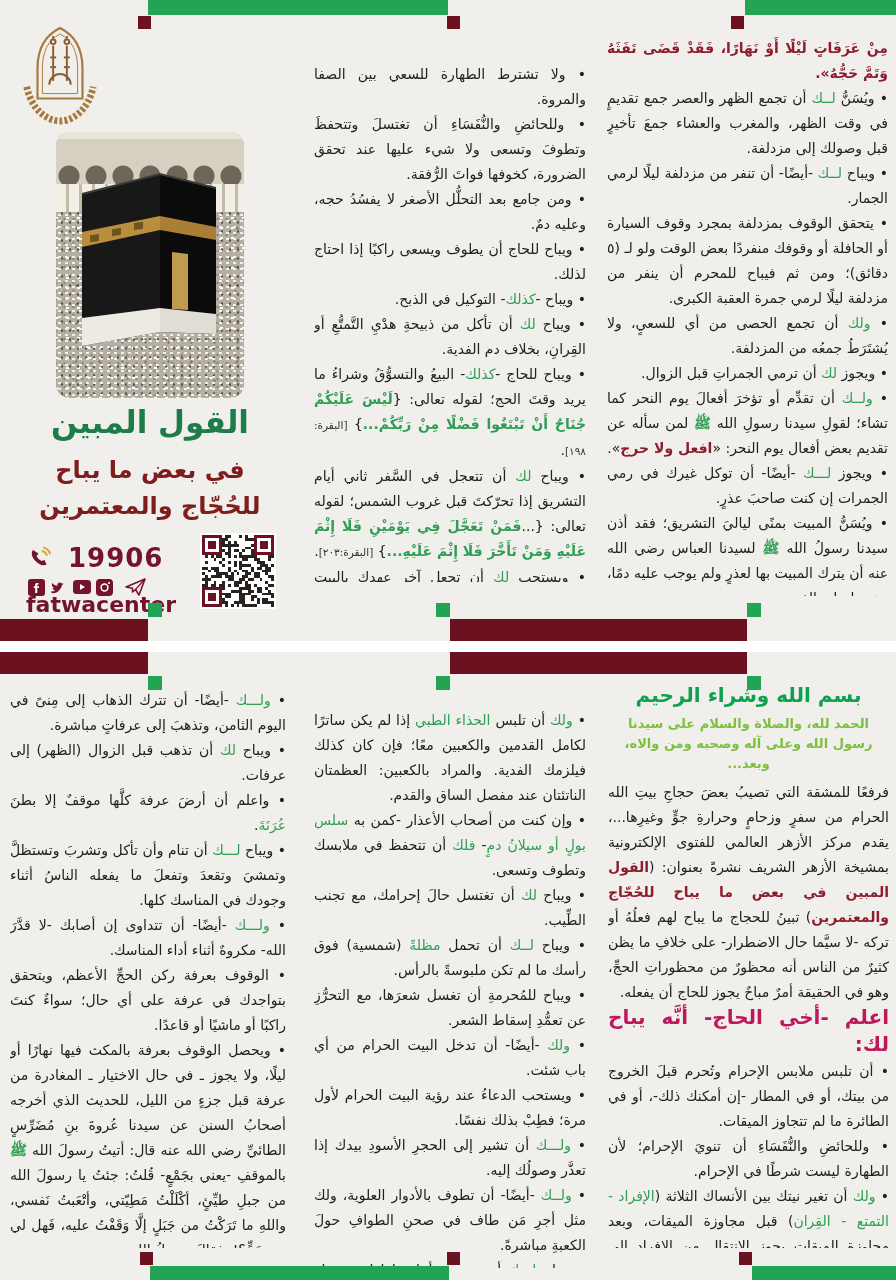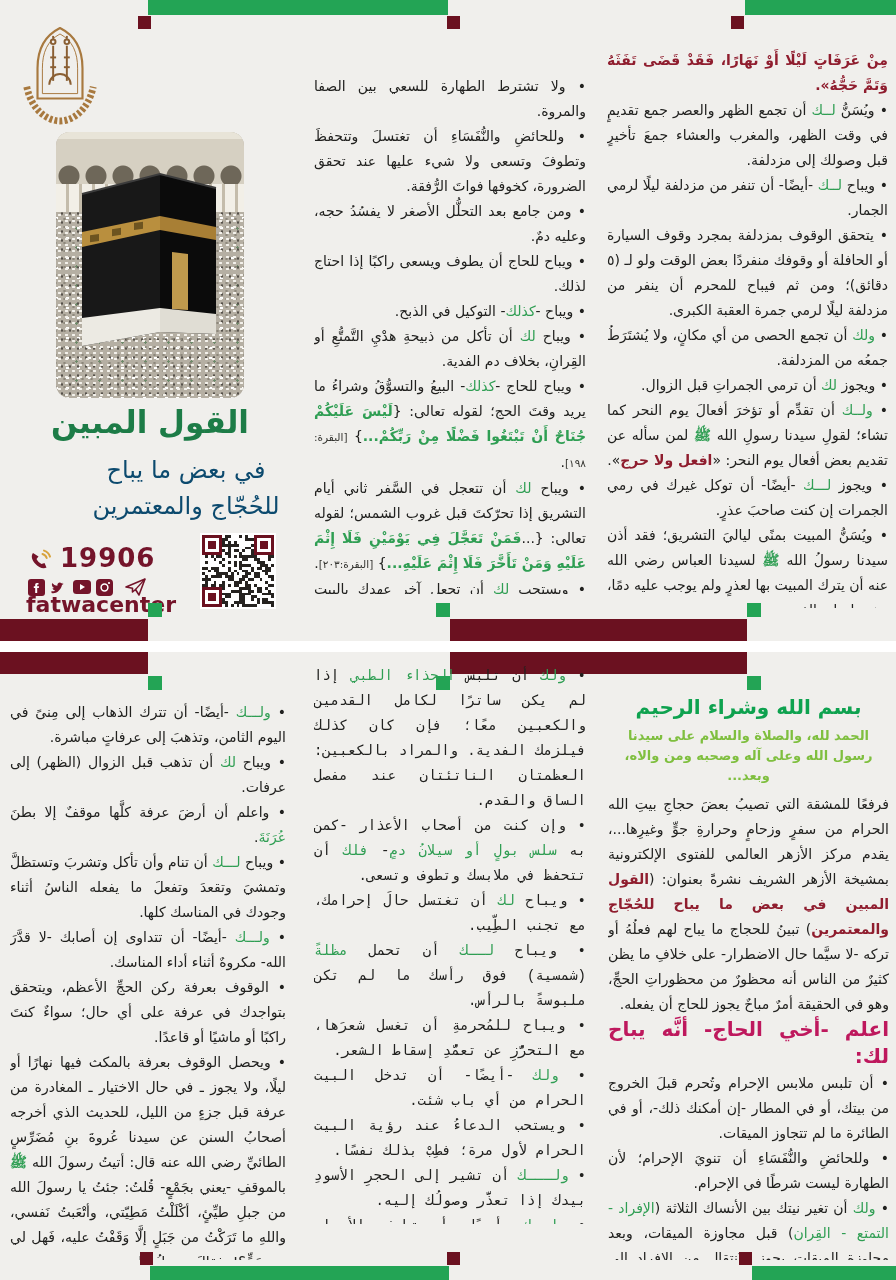--- a/index.html
+++ b/index.html
@@ -6,36 +6,36 @@
   .page{position:relative;width:896px;height:1280px;background:#f0efec;overflow:hidden;
         font-family:"DejaVu Sans",sans-serif;direction:rtl;}
   
   .gbar{position:absolute;background:#23a455;}
   .mbar{position:absolute;background:#6b1120;}
   .gsq{position:absolute;width:14px;height:14px;background:#23a455;}
   .rsq{position:absolute;width:13px;height:13px;background:#6b1120;}
   .wband{position:absolute;background:#ffffff;}
   
   .col{position:absolute;color:#21211f;font-size:14px;line-height:25px;
-       text-align:justify;overflow:hidden;margin-top:12px;}
+       text-align:justify;overflow:hidden;}
   .para{margin:0;}
   .seg-g{color:#2f9e53;}
   .seg-q{color:#2f9e53;font-weight:700;}
   .seg-r{color:#8f1d2e;font-weight:700;}
   .seg-s{font-size:10.5px;color:#33332f;}
   .seg-h{color:#be185d;font-weight:700;font-size:20px;}
   .seg-p{color:#2f9e53;font-weight:700;}
   .bismillah{color:#0ea24f;font-weight:700;font-size:20px;text-align:center;margin:0 0 6px 0;line-height:26px;}
   .hamd{color:#7fbf3f;font-weight:700;font-size:13px;text-align:center;line-height:20px;margin:0 4px 6px 4px;}
   
   .sb-title{position:absolute;left:0;top:404px;width:300px;text-align:center;
             color:#1d7c47;font-size:31px;font-weight:700;}
-  .sb-sub{position:absolute;left:0;width:300px;text-align:center;color:#0c4a6e;
-          font-size:24px;font-weight:400;padding-left:36px;}
-  .phone-row{position:absolute;left:28px;top:543px;display:flex;direction:ltr;align-items:flex-end;gap:8px;}
+  .sb-sub{position:absolute;left:0;width:300px;text-align:center;color:#7f1d1d;
+          font-size:24px;font-weight:700;}
+  .phone-row{position:absolute;left:28px;top:543px;display:flex;direction:ltr;align-items:center;gap:16px;}
   .phone-num{color:#74142a;font-size:26px;font-weight:700;letter-spacing:1px;}
   .social-row{position:absolute;left:28px;top:576px;display:flex;direction:ltr;align-items:center;gap:5px;}
   .handle{position:absolute;left:26px;top:592px;color:#74142a;font-size:22px;font-weight:700;direction:ltr;}
   
   .photo{position:absolute;left:56px;top:132px;width:188px;height:266px;border-radius:14px;
          overflow:hidden;background:#b5afa3;}
   .arcade{position:absolute;top:0;left:0;right:0;height:80px;background:#d6d0c2;}
   .arcade .roof{position:absolute;top:0;left:0;right:0;height:7px;background:#e8e4d8;}
   .arcade .arches{position:absolute;top:8px;left:0;right:0;height:44px;
     background-image:radial-gradient(circle at 13px 36px,#6e6759 10px,transparent 11px);
@@ -379,21 +379,21 @@
         <rect x="1" y="19" width="5" height="5" fill="#fff"></rect>
         <rect x="2" y="20" width="3" height="3" fill="#6b1120"></rect>
       </svg>
   </div>
 
   <div class="col" style="left:607px;top:36px;width:281px;height:560px;">
       <div class="para"><span class="seg-r">مِنْ عَرَفَاتٍ لَيْلًا أَوْ نَهَارًا، فَقَدْ قَضَى تَفَثَهُ وَتَمَّ حَجُّهُ».</span></div>
       <div class="para"><span>• ويُسَنُّ </span><span class="seg-g">لــك</span><span> أن تجمع الظهر والعصر جمع تقديمٍ في وقت الظهر، والمغرب والعشاء جمعَ تأخيرٍ قبل وصولك إلى مزدلفة.</span></div>
       <div class="para"><span>• ويباح </span><span class="seg-g">لــك</span><span> -أيضًا- أن تنفر من مزدلفة ليلًا لرمي الجمار.</span></div>
       <div class="para"><span>• يتحقق الوقوف بمزدلفة بمجرد وقوف السيارة أو الحافلة أو وقوفك منفردًا بعض الوقت ولو لـ (٥ دقائق)؛ ومن ثم فيباح للمحرم أن ينفر من مزدلفة ليلًا لرمي جمرة العقبة الكبرى.</span></div>
-      <div class="para"><span>• </span><span class="seg-g">ولك</span><span> أن تجمع الحصى من أي مكانٍ، ولا يُشتَرَطُ جمعُه من المزدلفة.</span></div>
+      <div class="para"><span>• </span><span class="seg-g">ولك</span><span> أن تجمع الحصى من أي للسعيٍ، ولا يُشتَرَطُ جمعُه من المزدلفة.</span></div>
       <div class="para"><span>• ويجوز </span><span class="seg-g">لك</span><span> أن ترمي الجمراتِ قبل الزوال.</span></div>
       <div class="para"><span>• </span><span class="seg-g">ولــك</span><span> أن تقدِّم أو تؤخرَ أفعالَ يوم النحر كما تشاء؛ لقولِ سيدنا رسولِ الله </span><span class="seg-p">ﷺ</span><span> لمن سأله عن تقديم بعض أفعال يوم النحر: «</span><span class="seg-r">افعل ولا حرج</span><span>».</span></div>
       <div class="para"><span>• ويجوز </span><span class="seg-g">لـــك</span><span> -أيضًا- أن توكل غيرك في رمي الجمرات إن كنت صاحبَ عذرٍ.</span></div>
       <div class="para"><span>• ويُسَنُّ المبيت بمنًى لياليَ التشريق؛ فقد أذن سيدنا رسولُ الله </span><span class="seg-p">ﷺ</span><span> لسيدنا العباس رضي الله عنه أن يترك المبيت بها لعذرٍ ولم يوجب عليه دمًا، وهو ما عليه الفتوى.</span></div>
     </div>
 
   <div class="col" style="left:314px;top:62px;width:272px;height:520px;">
     <div>
         <div class="para"><span>• ولا تشترط الطهارة للسعي بين الصفا والمروة.</span></div>
         <div class="para"><span>• وللحائضِ والنُّفَسَاءِ أن تغتسلَ وتتحفظَ وتطوفَ وتسعى ولا شيء عليها عند تحقق الضرورة، كخوفها فواتَ الرُّفقة.</span></div>
@@ -425,21 +425,21 @@
     <div class="hamd">الحمد لله، والصلاة والسلام على سيدنا رسول الله وعلى آله وصحبه ومن والاه، وبعد...</div>
     <div>
         <div class="para"><span>فرفعًا للمشقة التي تصيبُ بعضَ حجاجِ بيتِ الله الحرام من سفرٍ وزحامٍ وحرارةِ جوٍّ وغيرِها...، يقدم مركز الأزهر العالمي للفتوى الإلكترونية بمشيخة الأزهر الشريف نشرةً بعنوان: (</span><span class="seg-r">القول المبين في بعض ما يباح للحُجّاج والمعتمرين</span><span>) تبينُ للحجاج ما يباح لهم فعلُهُ أو تركه -لا سيَّما حال الاضطرار- على خلافِ ما يظن كثيرٌ من الناس أنه محظورٌ من محظوراتِ الحجِّ، وهو في الحقيقة أمرٌ مباحٌ يجوز للحاج أن يفعله.</span></div>
         <div class="para"><span class="seg-h">اعلم -أخي الحاج- أنَّه يباح لك:</span></div>
         <div class="para"><span>• أن تلبس ملابس الإحرام وتُحرم قبلَ الخروج من بيتك، أو في المطار -إن أمكنك ذلك-، أو في الطائرة ما لم تتجاوز الميقات.</span></div>
         <div class="para"><span>• وللحائضِ والنُّفَسَاءِ أن تنويَ الإحرام؛ لأن الطهارة ليست شرطًا في الإحرام.</span></div>
         <div class="para"><span>• </span><span class="seg-g">ولك</span><span> أن تغير نيتك بين الأنساك الثلاثة (</span><span class="seg-g">الإفراد - التمتع - القِران</span><span>) قبل مجاوزة الميقات، وبعد مجاوزة الميقات يجوز الانتقال من الإفراد إلى التمتع ومن القِرانِ إلى التمتع، وفي العكس تفصيل وخلاف بين الفقهاء.</span></div>
       </div>
   </div>
 
-  <div class="col" style="left:314px;top:652px;width:272px;height:560px;font-family:Liberation Mono, monospace;">
+  <div class="col" style="left:314px;top:708px;width:272px;height:560px;">
       <div class="para"><span>• </span><span class="seg-g">ولك</span><span> أن تلبس </span><span class="seg-g">الحذاء الطبي</span><span> إذا لم يكن ساترًا لكامل القدمين والكعبين معًا؛ فإن كان كذلك فيلزمك الفدية. والمراد بالكعبين: العظمتان الناتئتان عند مفصل الساق والقدم.</span></div>
       <div class="para"><span>• وإن كنت من أصحاب الأعذار -كمن به </span><span class="seg-g">سلس بولٍ أو سيلانُ دمٍ</span><span>- </span><span class="seg-g">فلك</span><span> أن تتحفظ في ملابسك وتطوف وتسعى.</span></div>
       <div class="para"><span>• ويباح </span><span class="seg-g">لك</span><span> أن تغتسل حالَ إحرامك، مع تجنب الطِّيب.</span></div>
       <div class="para"><span>• ويباح </span><span class="seg-g">لــك</span><span> أن تحمل </span><span class="seg-g">مظلةً</span><span> (شمسية) فوق رأسك ما لم تكن ملبوسةً بالرأس.</span></div>
       <div class="para"><span>• ويباح للمُحرمةِ أن تغسل شعرَها، مع التحرُّزِ عن تعمُّدِ إسقاط الشعر.</span></div>
       <div class="para"><span>• </span><span class="seg-g">ولك</span><span> -أيضًا- أن تدخل البيت الحرام من أي باب شئت.</span></div>
       <div class="para"><span>• ويستحب الدعاءُ عند رؤية البيت الحرام لأول مرة؛ فطِبْ بذلك نفسًا.</span></div>
       <div class="para"><span>• </span><span class="seg-g">ولـــك</span><span> أن تشير إلى الحجرِ الأسودِ بيدك إذا تعذَّر وصولُك إليه.</span></div>
       <div class="para"><span>• </span><span class="seg-g">ولــك</span><span> -أيضًا- أن تطوف بالأدوار العلوية، ولك مثل أجرِ مَن طاف في صحنِ الطوافِ حولَ الكعبةِ مباشرةً.</span></div>
       <div class="para"><span>• ويباح </span><span class="seg-g">لـــك</span><span> أن تستريح أثناء طوافك وسعيك عند الحاجة إلى ذلك ككبر سنٍّ أو إرهاقٍ شديد.</span></div>

